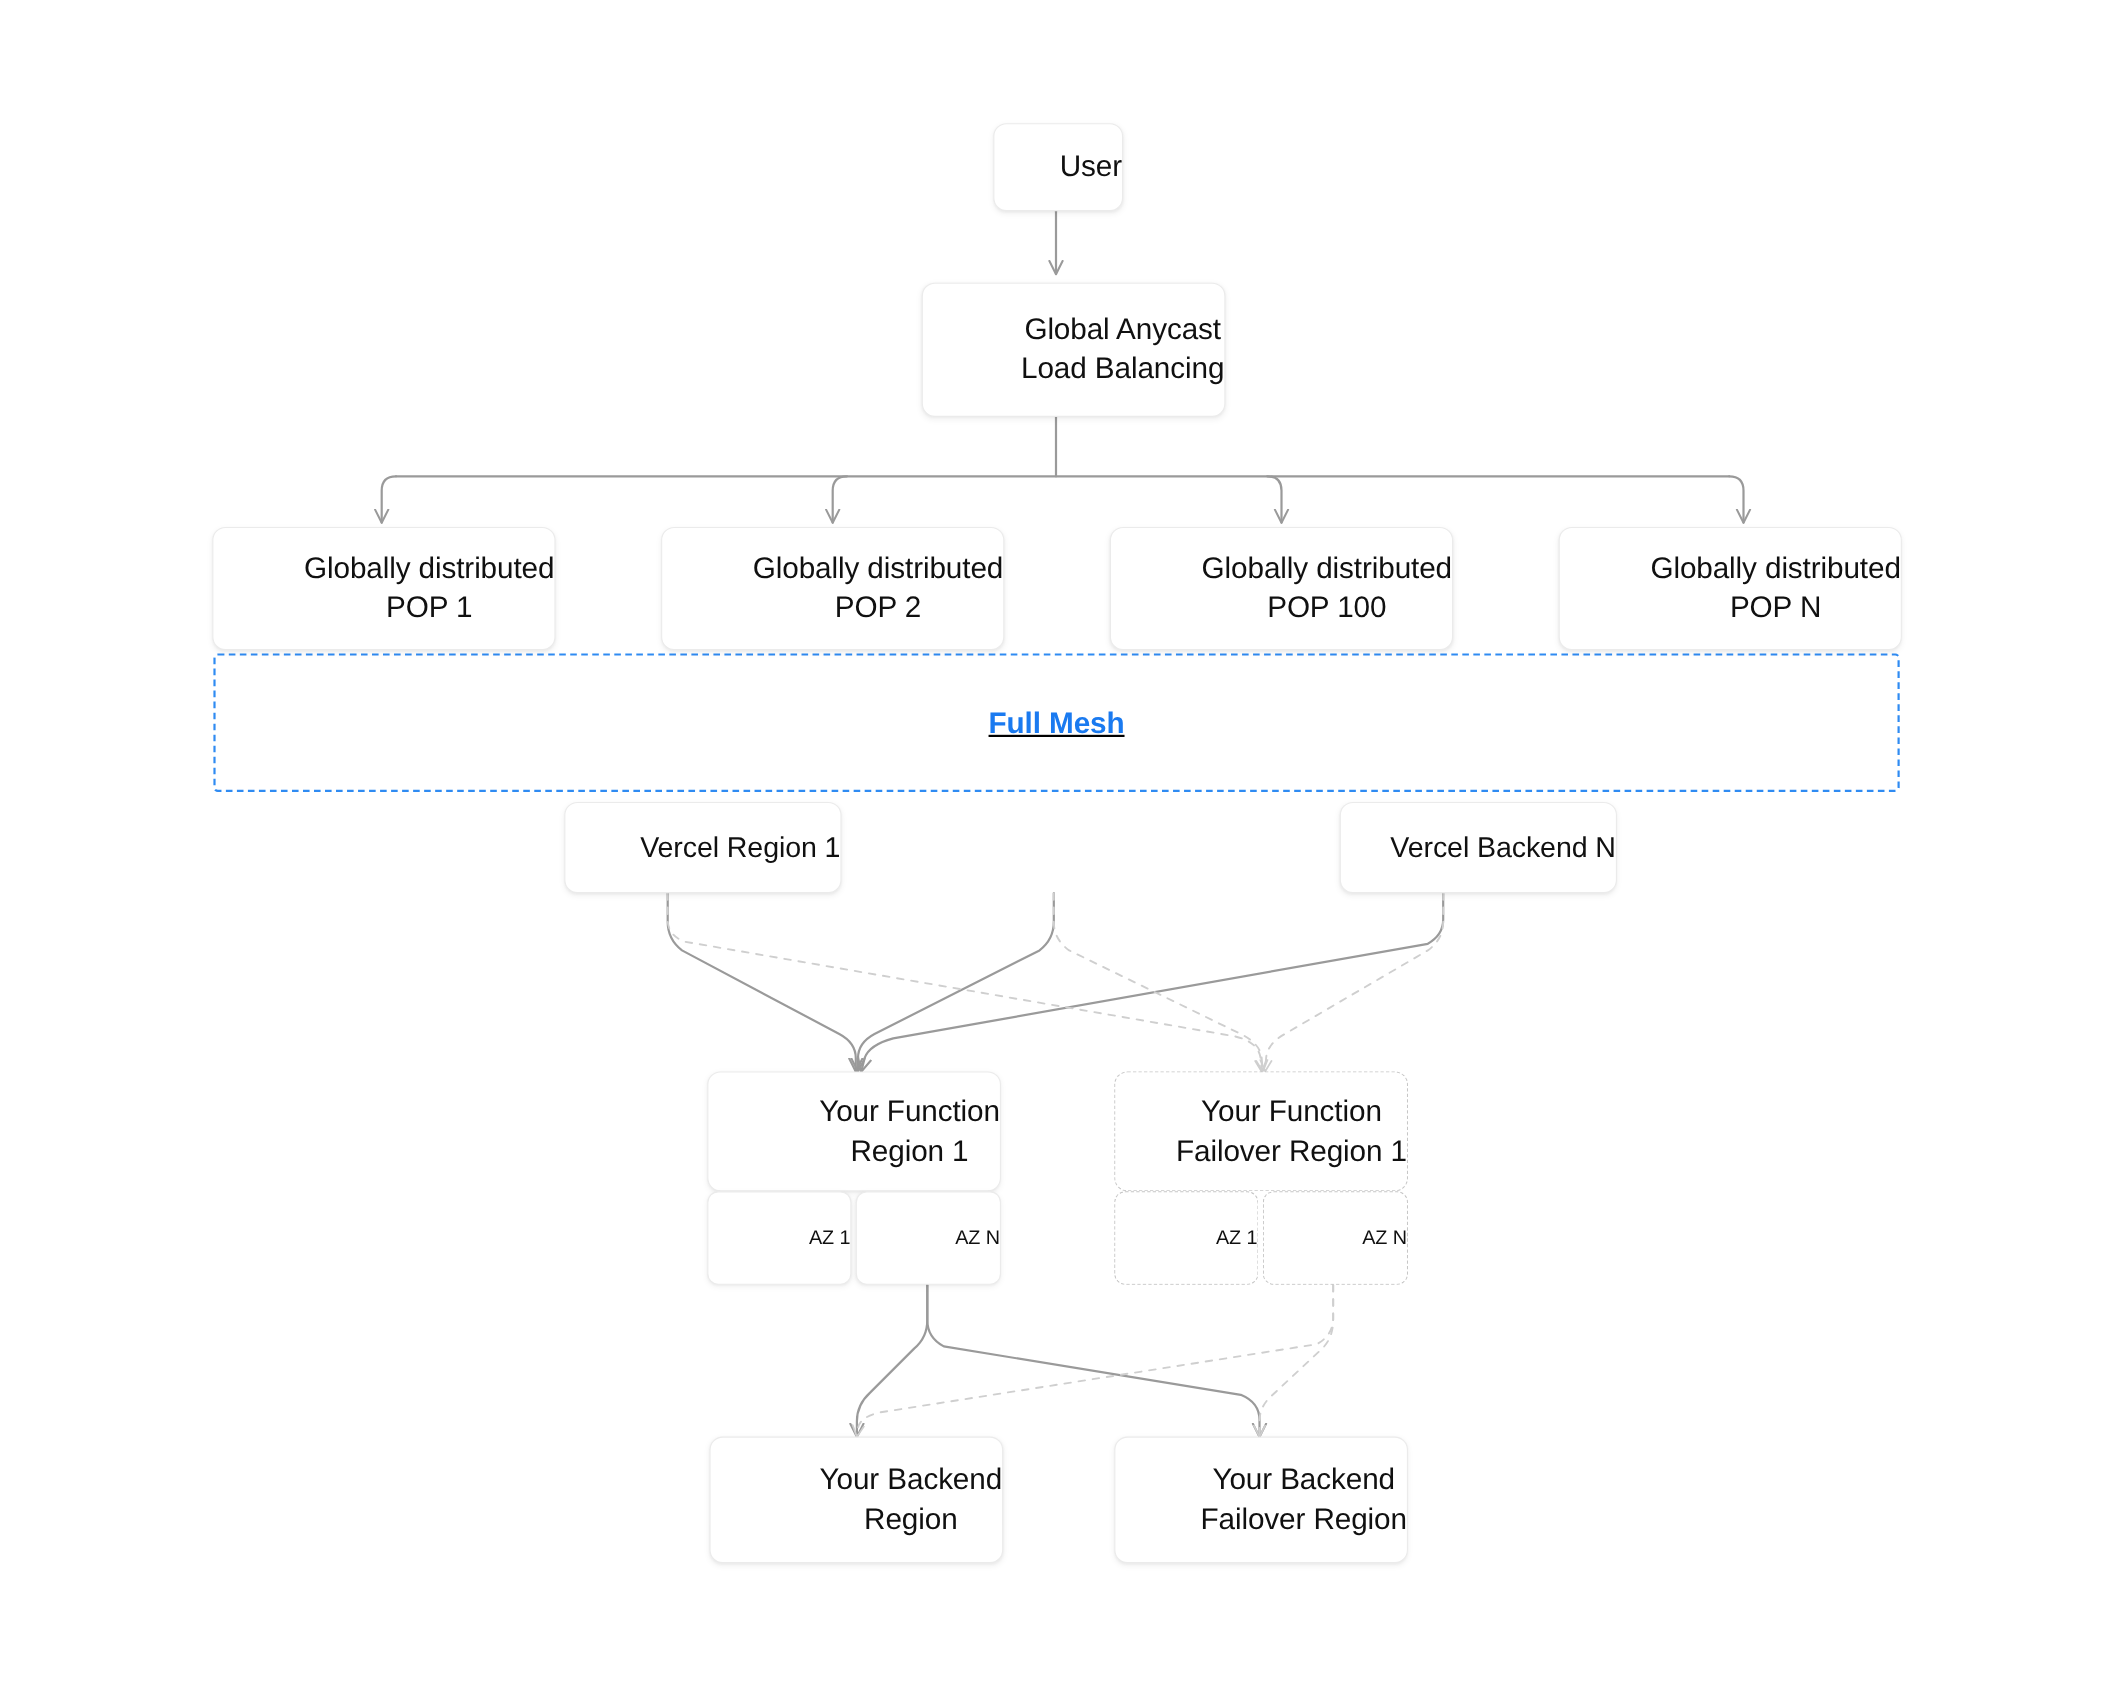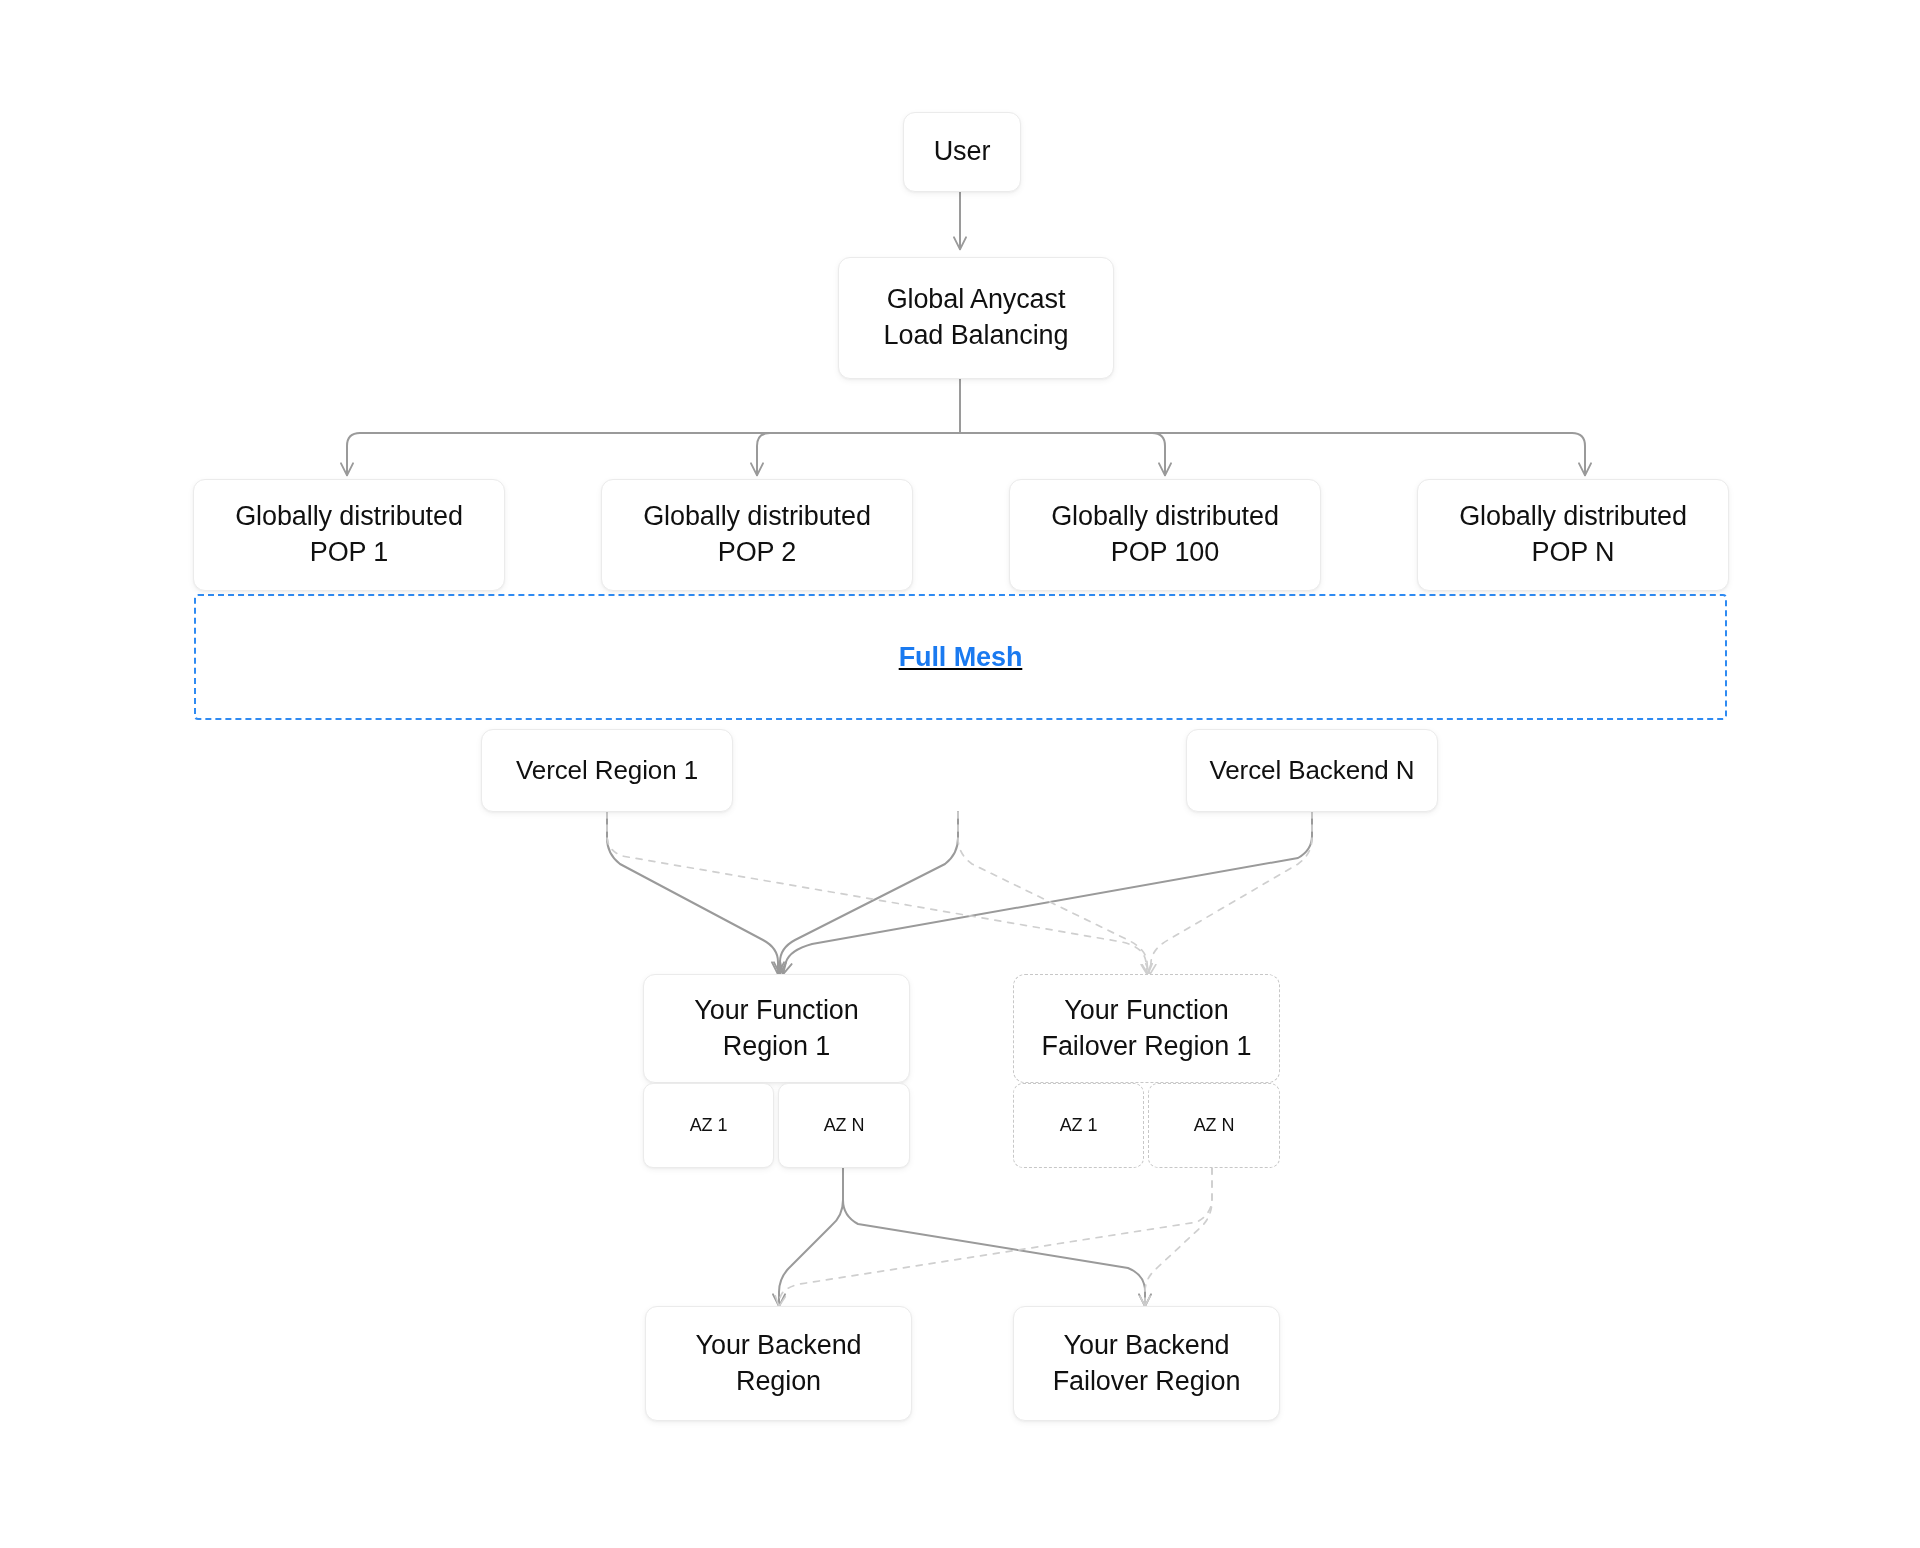--- a/index.html
+++ b/index.html
@@ -24,30 +24,30 @@
     pointer-events: none;
   }
   .node {
     position: absolute;
     background: #ffffff;
     border: 1px solid #ebebeb;
     border-radius: 12px;
     box-shadow: 0 2px 6px rgba(0,0,0,0.055), 0 1px 2px rgba(0,0,0,0.035);
     display: flex;
     align-items: center;
-    justify-content: center;
+    justify-content: flex-end;
     text-align: center;
     color: #101010;
     font-size: 27px;
     line-height: 1.33;
     letter-spacing: -0.1px;
     z-index: 3;
   }
   .node .label { white-space: pre-line; }
-  .node.small { font-size: 26px; }
+  .node.small { font-size: 26px; margin-left: 32px; }
   .node.az {
     border-radius: 10px;
     font-size: 18px;
   }
   .node.dashed {
     border: 1px dashed #c7c7c7;
     box-shadow: none;
     background: #ffffff;
   }
   .mesh-zone {

